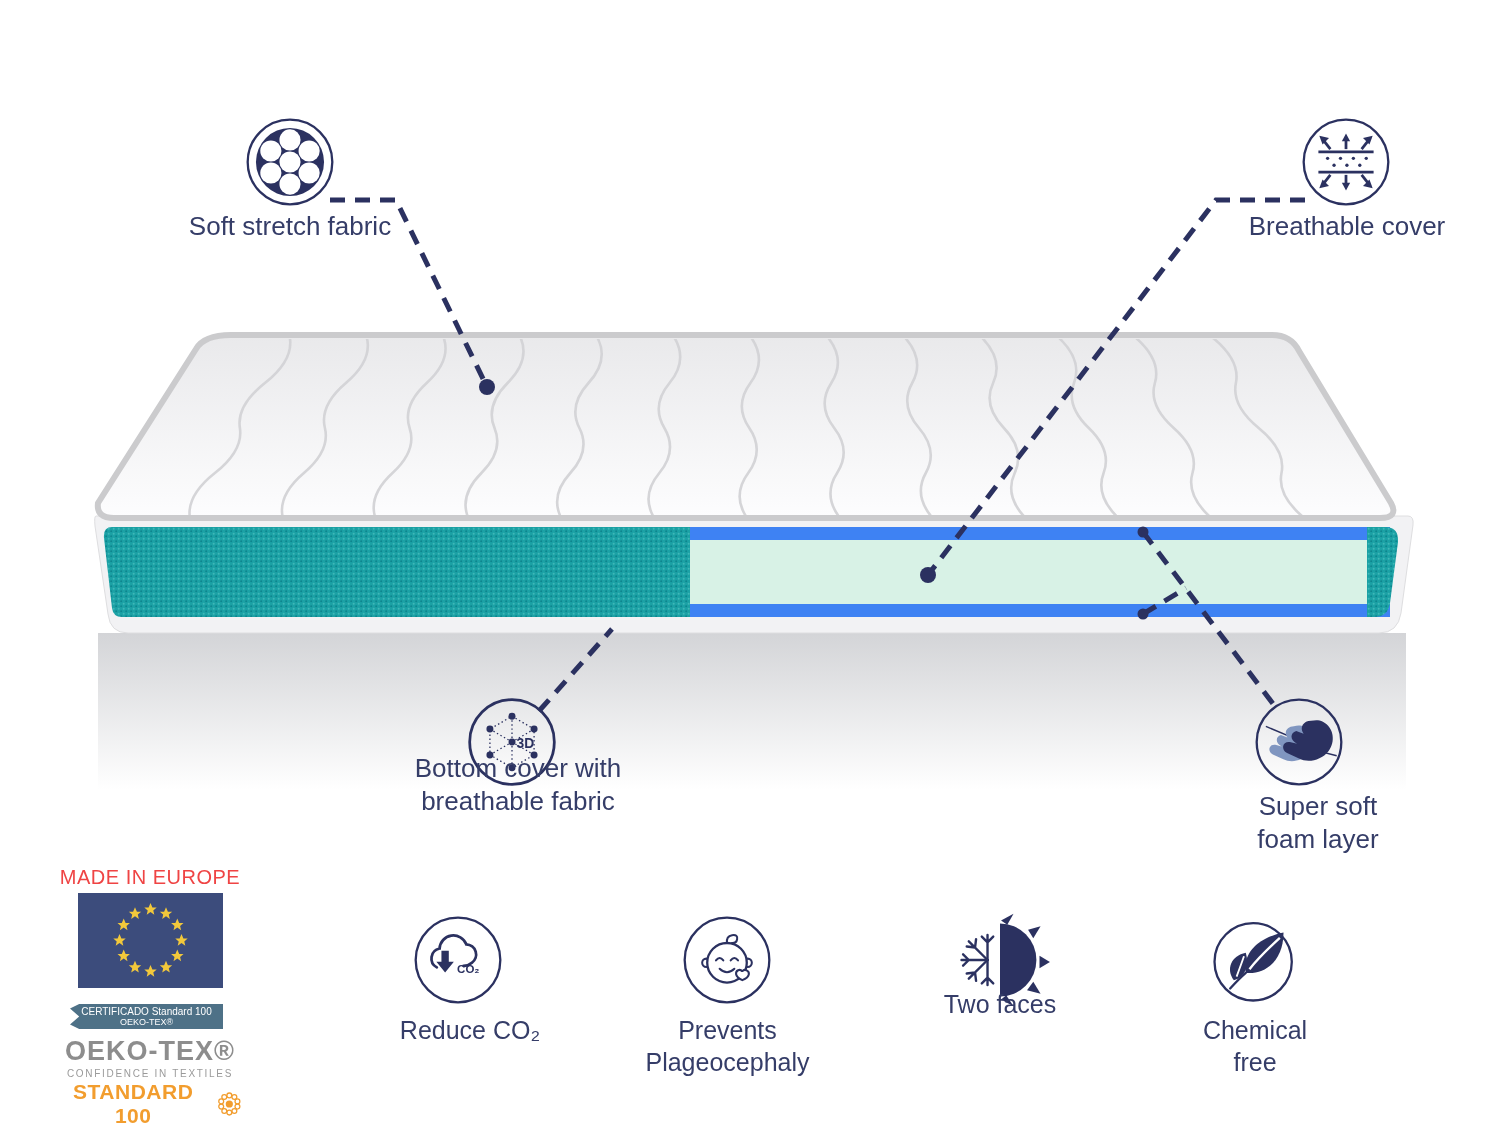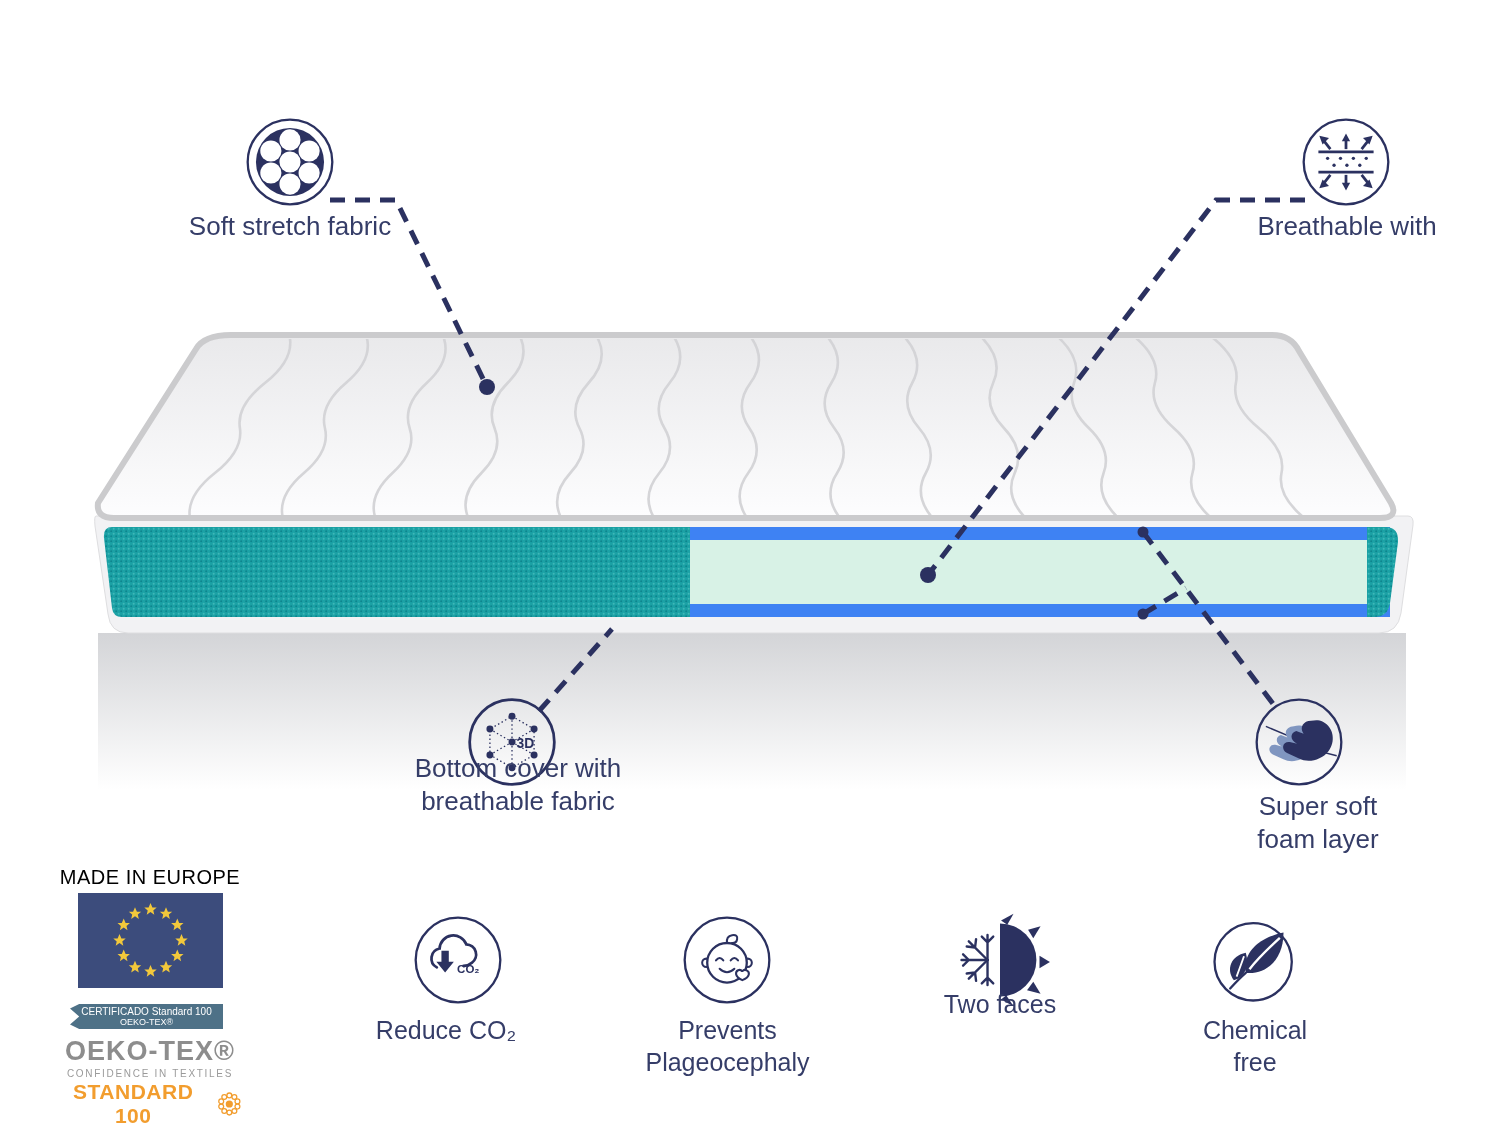--- a/index.html
+++ b/index.html
@@ -1,21 +1,21 @@
 <!DOCTYPE html>
 <html><head>
 <meta charset="utf-8">
 <style>
   html,body{margin:0;padding:0;background:#ffffff;}
   .stage{position:relative;width:1500px;height:1125px;overflow:hidden;
          font-family:"Liberation Sans", sans-serif;background:#ffffff;padding-left:28px;}
   .abs{position:absolute;}
   .callout-label{color:#353d68;font-size:26px;line-height:1.28;text-align:center;}
   .feature-label{color:#353d68;font-size:25px;line-height:1.28;text-align:center;}
-  .made-in{color:#000000;font-size:20px;letter-spacing:.5px;text-align:center;white-space:nowrap;}
+  .made-in{color:#ef4444;font-size:20px;letter-spacing:.5px;text-align:center;white-space:nowrap;}
   .ribbon{background:#4e7187;color:#ffffff;text-align:center;
           clip-path:polygon(0 18%,6% 0,100% 0,100% 100%,6% 100%,0 82%,6% 50%);
           display:flex;flex-direction:column;justify-content:center;}
   .ribbon .l1{font-size:10px;line-height:10px;}
   .ribbon .l2{font-size:9px;line-height:10px;}
   .oeko{width:190px;text-align:center;}
   .oeko-brand{color:#8d8d8d;font-size:27px;font-weight:bold;letter-spacing:1px;line-height:1;}
   .oeko-tagline{color:#9a9a9a;font-size:10px;letter-spacing:1.7px;margin-top:3px;}
   .oeko-row{display:flex;align-items:center;justify-content:center;gap:3px;margin-top:1px;}
   .oeko-standard{color:#f29d2e;font-size:21px;font-weight:bold;letter-spacing:.5px;}
@@ -126,21 +126,21 @@
         <path d="M79,78.5 L68.5,76 L75.5,69 Z"></path>
       <circle cx="30" cy="46" r="1.8"></circle>
         <circle cx="44" cy="46" r="1.8"></circle>
         <circle cx="58" cy="46" r="1.8"></circle>
         <circle cx="72" cy="46" r="1.8"></circle>
       <circle cx="37" cy="53.5" r="1.8"></circle>
         <circle cx="51" cy="53.5" r="1.8"></circle>
         <circle cx="65" cy="53.5" r="1.8"></circle>
     </g>
   </svg>
-  <div class="abs callout-label" style="left:1242px;top:210px;width:210px">Breathable with</div>
+  <div class="abs callout-label" style="left:1242px;top:210px;width:210px">Breathable cover</div>
 
   <svg class="abs" style="left:466px;top:696px" width="92" height="92" viewBox="0 0 100 100">
     <circle cx="50" cy="50" r="46" fill="none" stroke="#2b3160" stroke-width="3"></circle>
     <g stroke="#2b3160" stroke-width="1.4" stroke-dasharray="1.6 2.8" fill="none">
       <path d="M50,22 L74,36 V64 L50,78 L26,64 V36 Z"></path>
       <path d="M50,22 L50,50 M74,36 L50,50 M74,64 L50,50 M50,78 L50,50 M26,64 L50,50 M26,36 L50,50"></path>
     </g>
     <g fill="#2b3160">
       <circle cx="50" cy="22" r="3.8"></circle>
         <circle cx="74" cy="36" r="3.8"></circle>
@@ -162,21 +162,21 @@
     <path fill="#2b3160" d="M76,28 C88,34 90,50 82,60 C74,70 60,73 50,68 L37,62 C30,58 32,49 40,50 L48,52 C40,48 40,40 47,38 L55,41 C50,34 55,27 63,27 C68,26 72,26 76,28 Z"></path>
   </svg>
   <div class="abs callout-label" style="left:1238px;top:790px;width:160px">Super soft foam layer</div>
 
   <svg class="abs" style="left:412px;top:914px" width="92" height="92" viewBox="0 0 100 100">
     <circle cx="50" cy="50" r="46" fill="none" stroke="#2b3160" stroke-width="2.5"></circle>
     <path d="M27,58 A11,11 0 0 1 30,37.5 A15,15 0 0 1 59,33 A11,11 0 0 1 65,53 Q61,56.5 56,56.5" stroke="#2b3160" stroke-width="3" fill="none" stroke-linecap="round"></path>
     <path d="M32,40 V52 H26.5 L36,63.5 L45.5,52 H40 V40 Z" fill="#2b3160"></path>
     <text x="49" y="64" font-size="12.5" font-weight="bold" fill="#2b3160">CO₂</text>
   </svg>
-  <div class="abs feature-label" style="left:336px;top:1014px;width:220px">Reduce CO₂</div>
+  <div class="abs feature-label" style="left:360px;top:1014px;width:220px">Reduce CO₂</div>
 
   <svg class="abs" style="left:681px;top:914px" width="92" height="92" viewBox="0 0 100 100">
     <circle cx="50" cy="50" r="46" fill="none" stroke="#2b3160" stroke-width="2.5"></circle>
     <circle cx="27.5" cy="53" r="4.5" fill="none" stroke="#2b3160" stroke-width="2.2"></circle>
     <circle cx="72.5" cy="53" r="4.5" fill="none" stroke="#2b3160" stroke-width="2.2"></circle>
     <circle cx="50" cy="53" r="21.5" fill="#ffffff" stroke="#2b3160" stroke-width="2.5"></circle>
     <path d="M50,31.5 q-1,-7.5 5.5,-8.5 q6.5,-1 5.5,4.5 q-0.8,4.8 -6.5,4" fill="none" stroke="#2b3160" stroke-width="2.2"></path>
     <path d="M38,50.5 q4,-5.5 8,0 M54,50.5 q4,-5.5 8,0" fill="none" stroke="#2b3160" stroke-width="2.2" stroke-linecap="round"></path>
     <path d="M42,59.5 q8,7.5 16,0" fill="none" stroke="#2b3160" stroke-width="2.2" stroke-linecap="round"></path>
     <path d="M66.5,62.5 c2.5,-3.5 8,-1 7.2,3.2 c-0.7,3.6 -7,6.2 -7,6.2 c0,0 -6.2,-2.8 -6.8,-6.4 c-0.7,-4.2 4.4,-6.4 6.6,-3" fill="#ffffff" stroke="#2b3160" stroke-width="2.2"></path>

